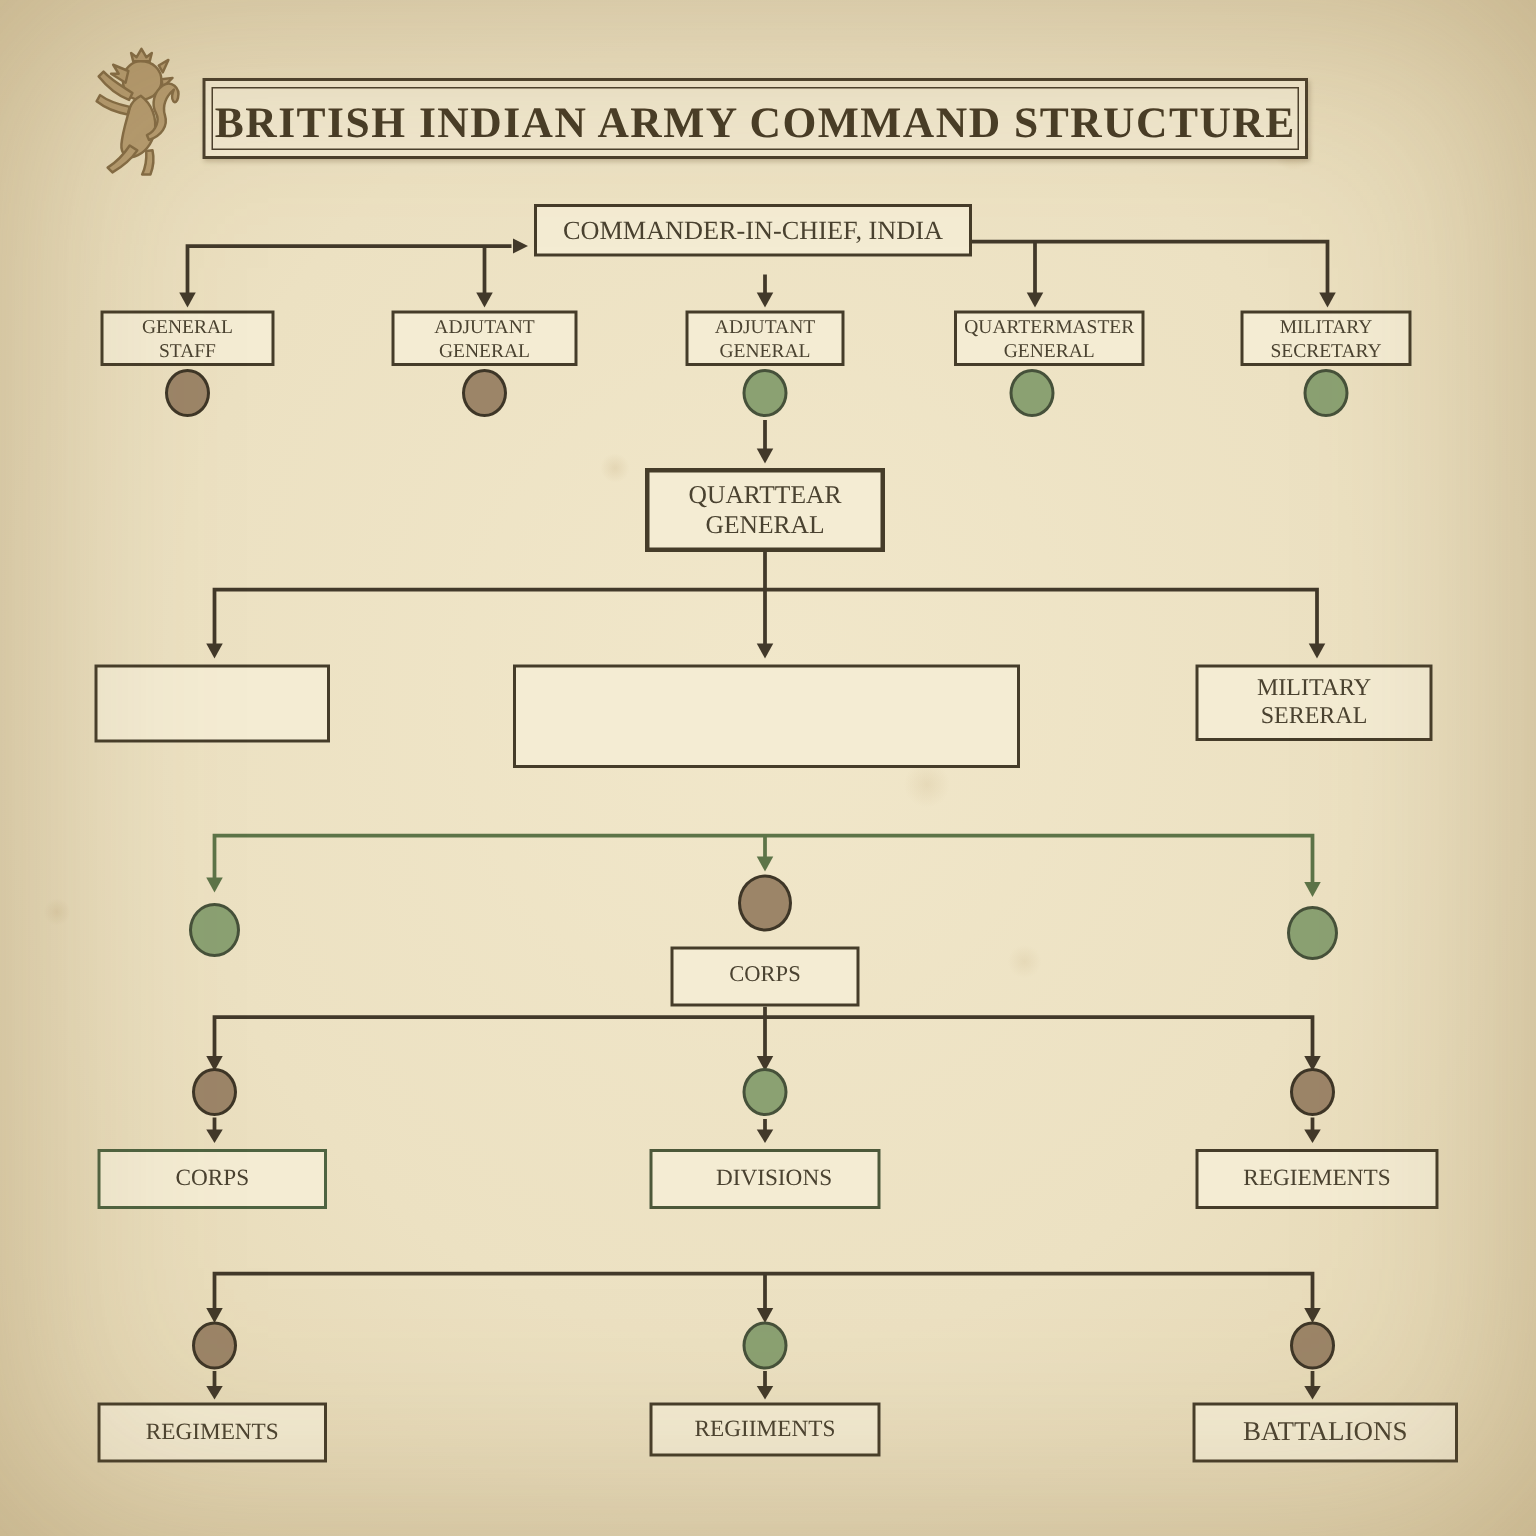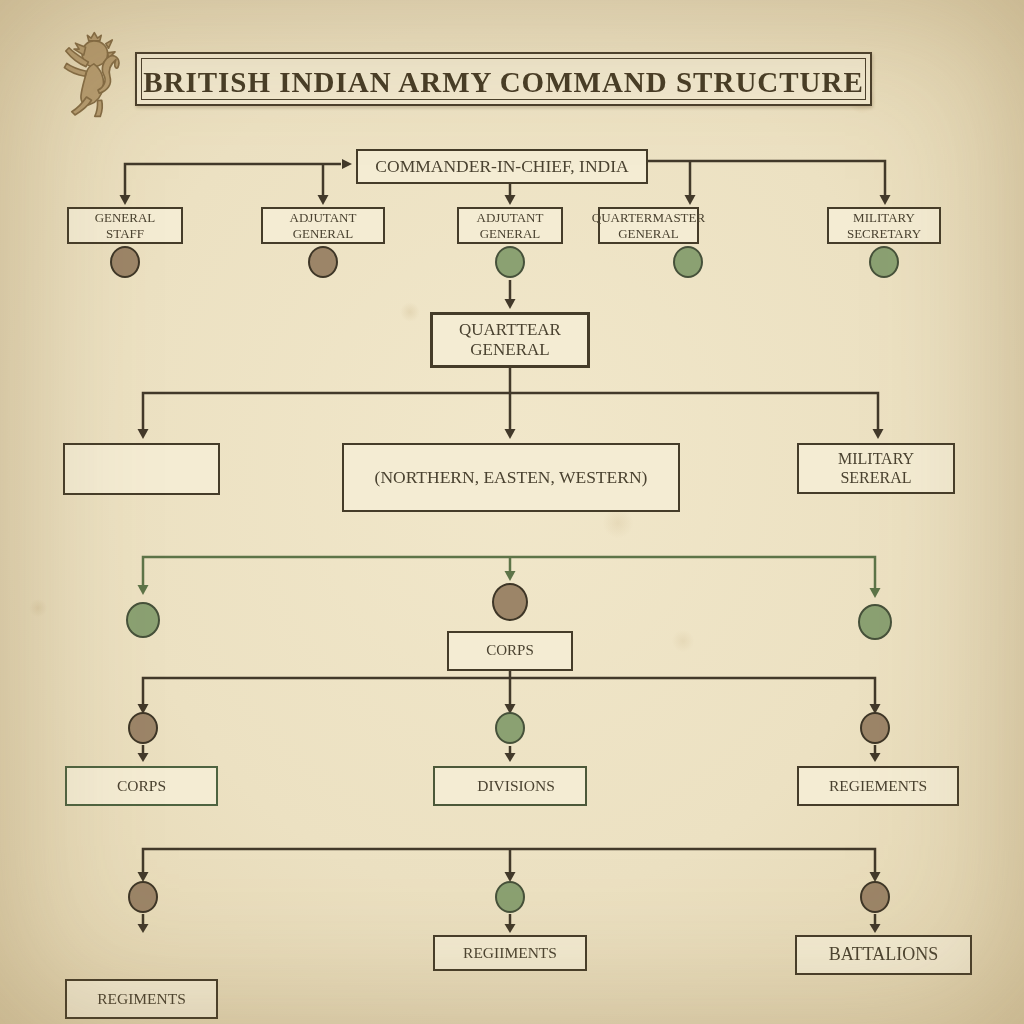--- a/index.html
+++ b/index.html
@@ -131,37 +131,37 @@
     </g>
   </svg>
 </div>
 
 <div class="title-box">
   <div class="title-inner">
     <span>BRITISH INDIAN ARMY COMMAND STRUCTURE</span>
   </div>
 </div>
 
-<div class="node" style="left:356px;top:149px;width:292px;height:35px;font-size:17.5px">
+<div class="node" style="left:356px;top:136px;width:292px;height:35px;font-size:17.5px">
   <span>COMMANDER-IN-CHIEF, INDIA</span>
 </div>
 
 <div class="node" style="left:67px;top:207px;width:116px;height:37px;font-size:13px">
   <span>GENERAL
 STAFF</span>
 </div>
 <div class="node" style="left:261px;top:207px;width:124px;height:37px;font-size:13px">
   <span>ADJUTANT
 GENERAL</span>
 </div>
 <div class="node" style="left:457px;top:207px;width:106px;height:37px;font-size:13px">
   <span>ADJUTANT
 GENERAL</span>
 </div>
-<div class="node" style="left:598px;top:207px;width:101px;height:37px;font-size:13px">
+<div class="node" style="left:636px;top:207px;width:127px;height:37px;font-size:13px">
   <span>QUARTERMASTER
 GENERAL</span>
 </div>
 <div class="node" style="left:827px;top:207px;width:114px;height:37px;font-size:13px">
   <span>MILITARY
 SECRETARY</span>
 </div>
 
 <div class="dot dot-brown" style="left:110px;top:246px;width:30px;height:32px"></div>
 <div class="dot dot-brown" style="left:308px;top:246px;width:30px;height:32px"></div>
@@ -171,21 +171,20 @@
 
 <div class="node b3" style="left:430px;top:312px;width:160px;height:56px;font-size:17px">
   <span>QUARTTEAR
 GENERAL</span>
 </div>
 
 <div class="node b25" style="left:63px;top:443px;width:157px;height:52px;font-size:16px">
   <span></span>
 </div>
 <div class="node b25" style="left:342px;top:443px;width:338px;height:69px">
-  <span style="font-size:17.5px">(NORTHERN, EASTEN, WESTERN)</span>
 </div>
 <div class="node" style="left:797px;top:443px;width:158px;height:51px;font-size:16px">
   <span>MILITARY
 SERERAL</span>
 </div>
 
 <div class="dot dot-green" style="left:126px;top:602px;width:34px;height:36px"></div>
 <div class="dot dot-brown" style="left:492px;top:583px;width:36px;height:38px"></div>
 <div class="dot dot-green" style="left:858px;top:604px;width:34px;height:36px"></div>
 
@@ -204,21 +203,21 @@
   <span>DIVISIONS</span>
 </div>
 <div class="node" style="left:797px;top:766px;width:162px;height:40px;font-size:15.5px">
   <span>REGIEMENTS</span>
 </div>
 
 <div class="dot dot-brown" style="left:128px;top:881px;width:30px;height:32px"></div>
 <div class="dot dot-green" style="left:495px;top:881px;width:30px;height:32px"></div>
 <div class="dot dot-brown" style="left:860px;top:881px;width:30px;height:32px"></div>
 
-<div class="node" style="left:65px;top:979px;width:153px;height:40px;font-size:15.5px">
+<div class="node" style="left:65px;top:935px;width:153px;height:40px;font-size:15.5px">
   <span>REGIMENTS</span>
 </div>
 <div class="node" style="left:433px;top:935px;width:154px;height:36px;font-size:15.5px">
   <span>REGIIMENTS</span>
 </div>
 <div class="node" style="left:795px;top:935px;width:177px;height:40px;font-size:18px">
   <span>BATTALIONS</span>
 </div>
 
 </body></html>

